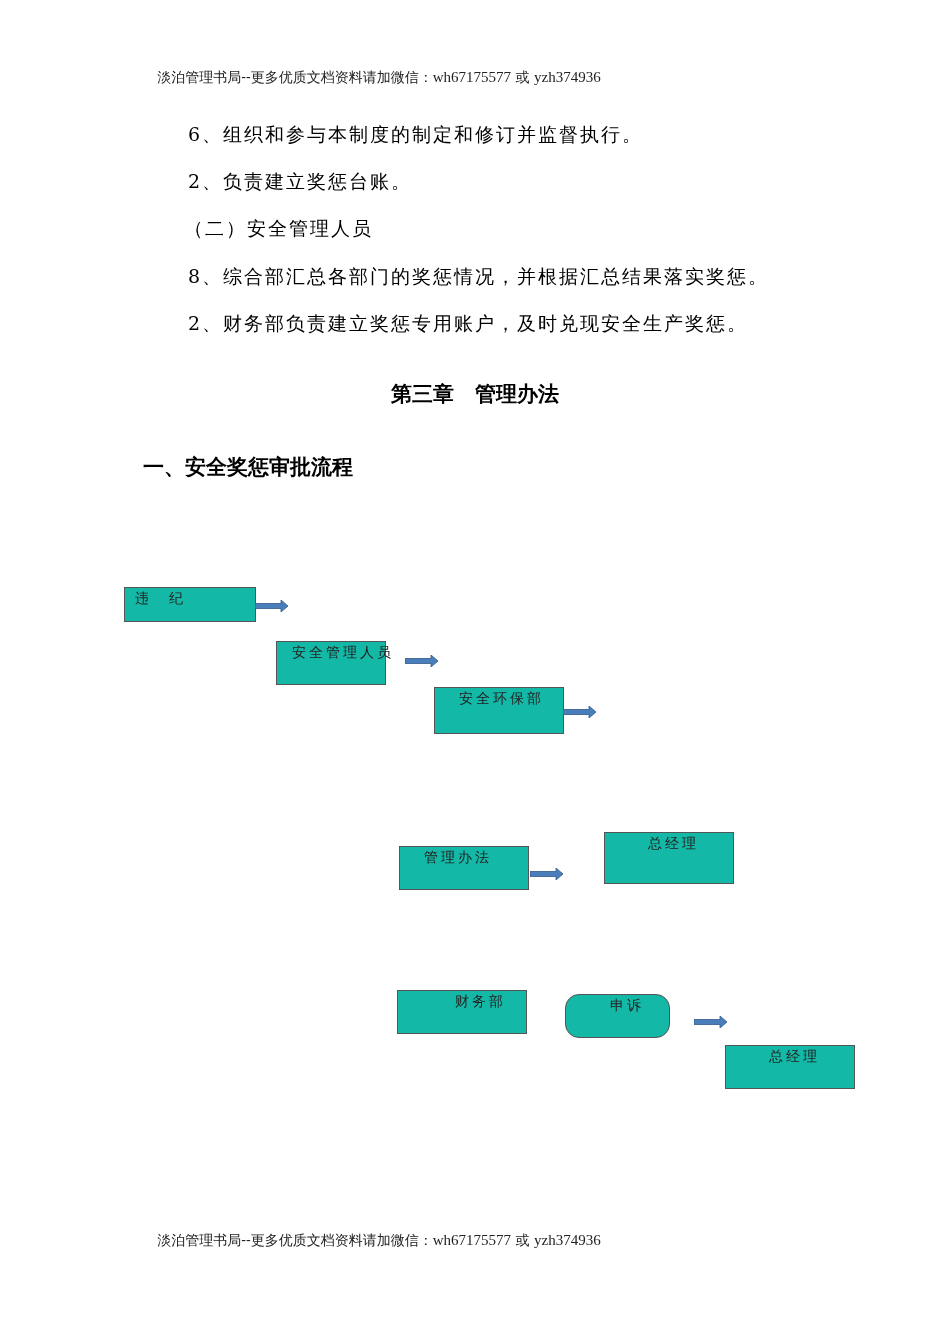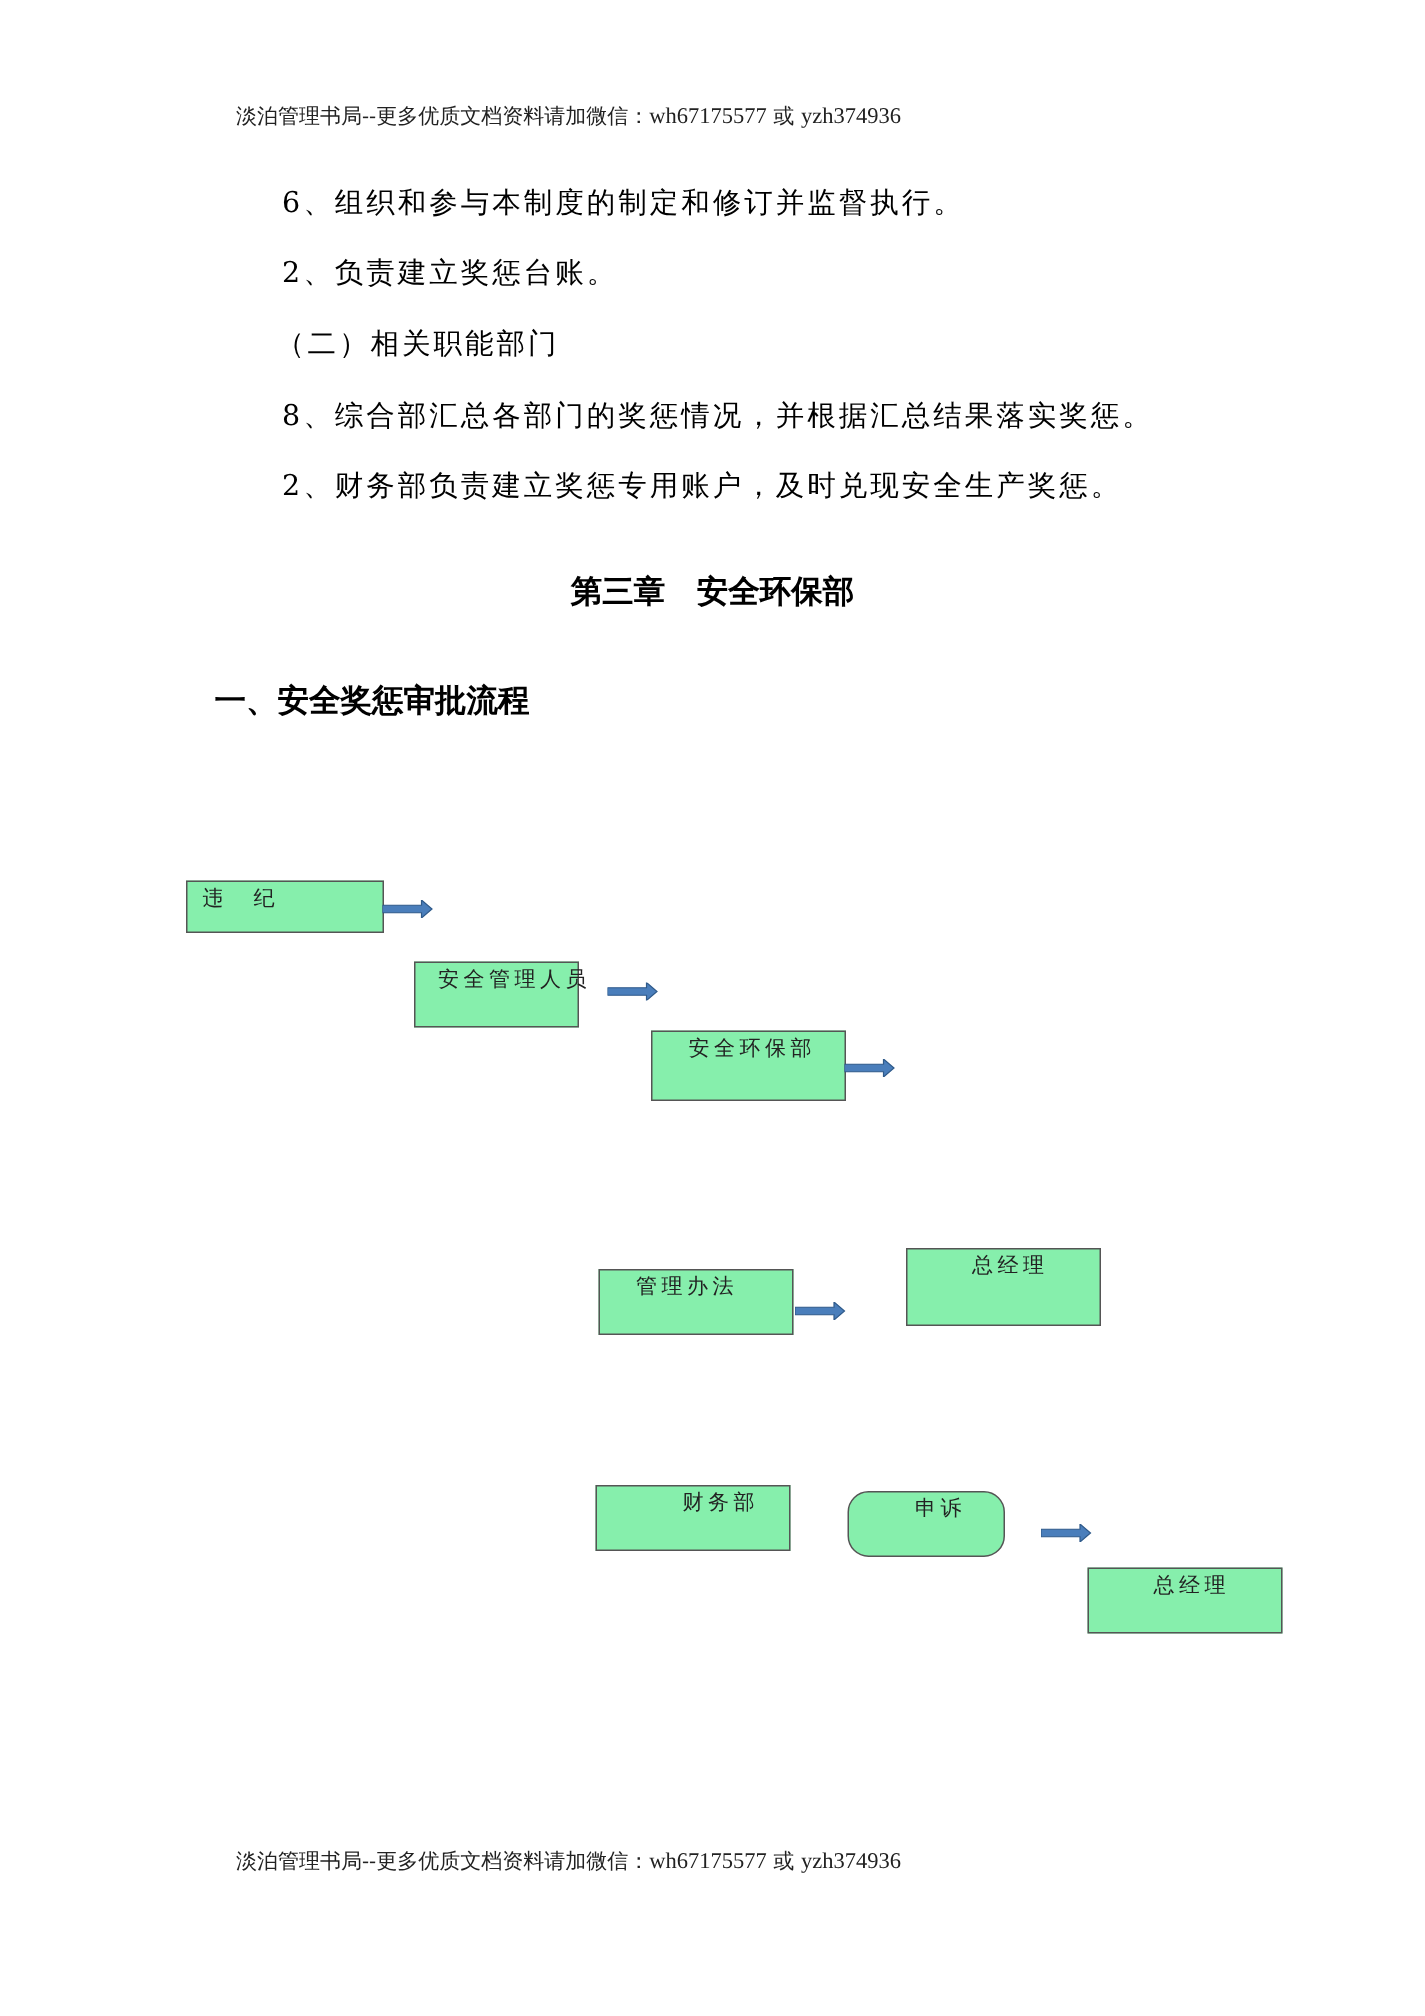--- a/index.html
+++ b/index.html
@@ -6,39 +6,39 @@
     body { width: 950px; height: 1344px; position: relative; overflow: hidden;
            font-family: "DejaVu Serif", "Liberation Serif", serif; color: #000; }
     .hdr { position: absolute; left: 0; width: 758px; text-align: center;
            font-size: 14px; color: #222; font-family: "DejaVu Serif", "Liberation Serif", serif; }
     .hdr .latin { font-family: "Liberation Serif", serif; font-size: 15px; }
     .para { position: absolute; font-size: 19px; letter-spacing: 2px; white-space: nowrap; }
     .chapter { position: absolute; left: 0; width: 950px; text-align: center; top: 380px;
                font-size: 21px; font-weight: bold; font-family: "DejaVu Sans", "Liberation Sans", sans-serif; }
     .section { position: absolute; left: 143px; top: 453px; font-size: 21px; font-weight: bold;
                font-family: "DejaVu Sans", "Liberation Sans", sans-serif; }
-    .box { position: absolute; border: 1px solid #555; background: #86efac; box-sizing: border-box; }
+    .box { position: absolute; border: 1px solid #555; background: #14b8a6; box-sizing: border-box; }
     .box span { position: absolute; top: 2px; font-size: 14px; letter-spacing: 3px; color: #222; white-space: nowrap;
                 font-family: "DejaVu Sans", "Liberation Sans", sans-serif; }
     .arrow { position: absolute; width: 34px; height: 12px; }
   </style>
 </head>
 <body>
 
 <div class="hdr" style="top:69px;">
   <span>淡泊管理书局--更多优质文档资料请加微信：</span><span class="latin">wh67175577</span><span> 或 </span><span class="latin">yzh374936</span>
 </div>
 
 <div class="para" style="left:188px; top:122px;">6、组织和参与本制度的制定和修订并监督执行。</div>
 <div class="para" style="left:188px; top:169px;">2、负责建立奖惩台账。</div>
-<div class="para" style="left:184px; top:216px;">（二）相关职能部门</div>
+<div class="para" style="left:184px; top:216px;">（二）安全管理人员</div>
 <div class="para" style="left:188px; top:264px;">8、综合部汇总各部门的奖惩情况，并根据汇总结果落实奖惩。</div>
 <div class="para" style="left:188px; top:311px;">2、财务部负责建立奖惩专用账户，及时兑现安全生产奖惩。</div>
 
-<div class="chapter">第三章　安全环保部</div>
+<div class="chapter">第三章　管理办法</div>
 <div class="section">一、安全奖惩审批流程</div>
 
 <div>
   <div class="box" style="left:124px; top:587px; width:132px; height:35px;">
     <span style="left:10px;">违　纪</span>
   </div>
   <svg class="arrow" style="left:255px; top:600px;" viewBox="0 0 34 12">
     <path d="M0 3.5 H26 V0 L33 6 L26 12 V8.5 H0 Z" fill="#4a7ebb" stroke="#2f5a8a" stroke-width="0.8"></path>
   </svg>
 

